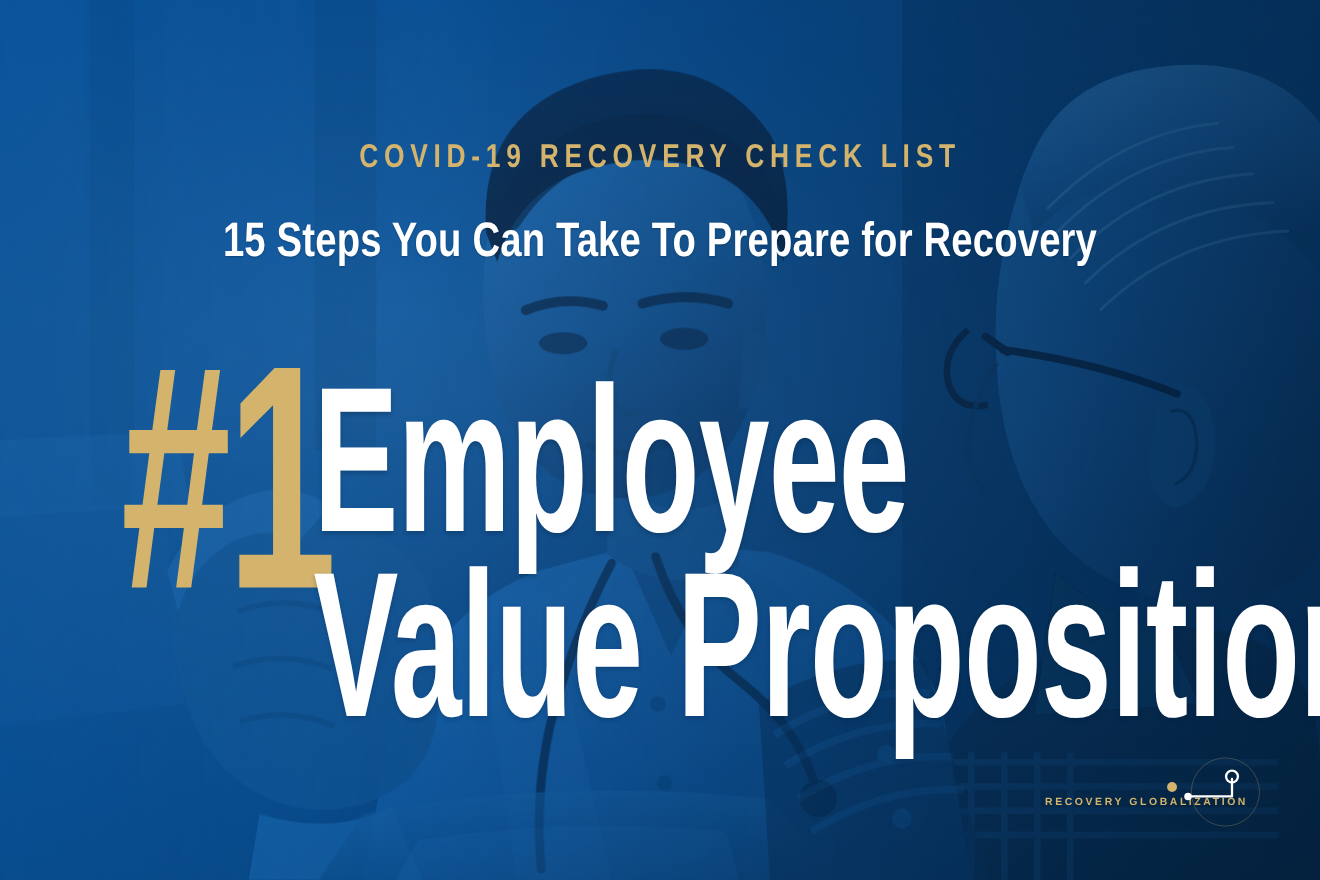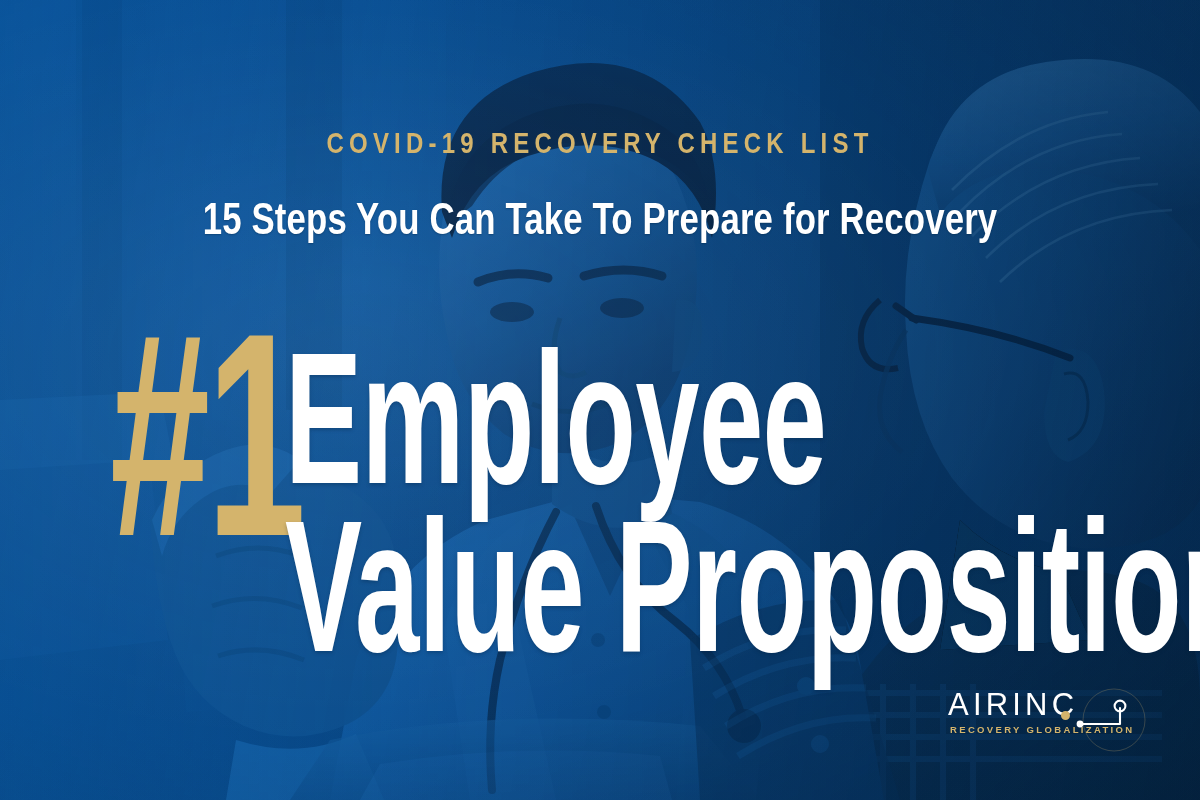--- a/index.html
+++ b/index.html
@@ -309,21 +309,20 @@
   <div class="subtitle">15 Steps You Can Take To Prepare for Recovery</div>
 
   <div class="hashnum">#1</div>
 
   <div class="headline">
     <span class="ln">Employee</span>
     <span class="ln">Value Proposition</span>
   </div>
 
   <div class="logo">
-    <div class="logo-word">AIRINC</div>
     <div class="logo-dot"></div>
     <div class="logo-tag">RECOVERY GLOBALIZATION</div>
 
     <svg class="logo-globe" viewBox="0 0 76 76" aria-hidden="true">
       <defs>
         <pattern id="halftone" width="3" height="3" patternUnits="userSpaceOnUse">
           <circle cx="1.5" cy="1.5" r="1.05" fill="#d4b46c"></circle>
         </pattern>
         <clipPath id="globeClip">
 

